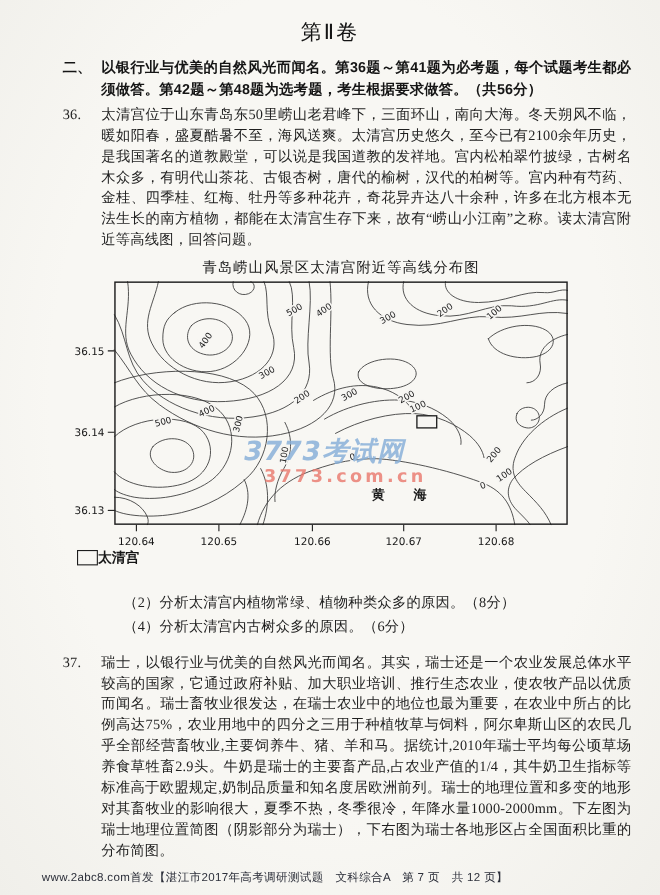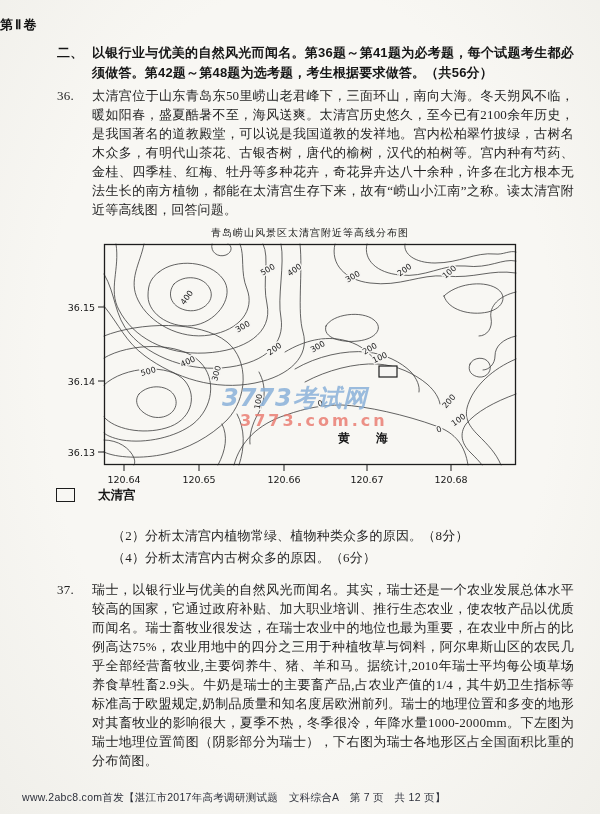--- a/index.html
+++ b/index.html
@@ -2,55 +2,55 @@
 <html><head>
 <meta charset="utf-8">
 <style>
   html,body{margin:0;padding:0;background:#d8d6d2;}
   .pg{
     position:relative;width:600px;height:814px;margin:0 auto;overflow:hidden;
     background:radial-gradient(ellipse at 50% 45%, #f8f7f3 60%, #f0efea 100%);
     color:#1f1f1f;font-family:"Liberation Serif", serif;
   }
   .doc-title{
-    padding-top:16px;font-size:13px;font-weight:700;
+    padding-top:16px;text-align:center;font-size:19px;font-weight:400;
     letter-spacing:2px;color:#141414;
   }
   .para{position:relative;margin:0 26px 0 92px;font-size:13px;line-height:19px;
     text-align:justify;letter-spacing:.2px;}
   .para .num{position:absolute;left:-35px;top:0;width:33px;}
   .bold-sec{font-family:"Liberation Sans",sans-serif;font-weight:700;
     font-size:13px;line-height:20px;margin-top:9px;color:#151515;}
   .q36{margin-top:3px;}
   .q37{margin-top:11px;}
   .fig{position:relative;margin-top:7px;}
-  .fig-title{margin-left:104px;width:412px;text-align:center;font-size:10px;
+  .fig-title{margin-left:104px;width:412px;text-align:center;font-size:13px;
     color:#181818;letter-spacing:1px;}
   .map-wrap{position:relative;}
   svg{display:block;}
   .cline{fill:none;stroke:#3c3c3c;stroke-width:.8;stroke-linecap:round;}
   .border{fill:none;stroke:#1d1d1d;stroke-width:1.3;}
   .tick{stroke:#1d1d1d;stroke-width:1;}
   .ticklbl{font-family:"DejaVu Sans",sans-serif;font-size:9.5px;fill:#161616;}
   .clbl{font-family:"DejaVu Sans",sans-serif;font-size:8px;fill:#202020;
     paint-order:stroke;stroke:#f6f5f2;stroke-width:3px;}
   .sea{font-size:12px;font-weight:700;letter-spacing:26px;fill:#1a1a1a;
     font-family:"Liberation Serif",serif;}
   .palace{fill:#f6f5f2;stroke:#1d1d1d;stroke-width:1.2;}
-  .legend{display:flex;align-items:center;gap:23px;margin:0 0 0 56px;height:16px;}
+  .legend{display:flex;align-items:center;gap:0;margin:0 0 0 70px;height:16px;}
   .legend .sq{width:17px;height:12px;border:1.6px solid #1d1d1d;background:transparent;}
   .legend .lbl{font-size:12.5px;font-weight:700;color:#161616;}
   .subqs{margin:22px 26px 0 112px;font-size:13px;line-height:22px;letter-spacing:.2px;}
   .watermark{position:absolute;left:222px;top:146px;pointer-events:none;
     font-family:"DejaVu Sans",sans-serif;line-height:1;z-index:3;}
   .wm1{font-size:24px;font-weight:700;font-style:italic;letter-spacing:1px;
     color:rgba(138,176,216,.85);}
   .wm2{font-size:16px;font-weight:700;letter-spacing:3px;margin-top:3px;
     color:rgba(233,118,106,.8);margin-left:18px;}
-  .footer{position:absolute;left:22px;bottom:9px;font-family:"Liberation Sans",sans-serif;
+  .footer{position:absolute;left:38px;bottom:9px;font-family:"Liberation Sans",sans-serif;
     font-size:10.5px;color:#2c2f3a;letter-spacing:.3px;}
 </style>
 </head>
 <body>
 
 <div class="pg">
 
   <div class="doc-title">第Ⅱ卷</div>
 
   <div class="para bold-sec">

